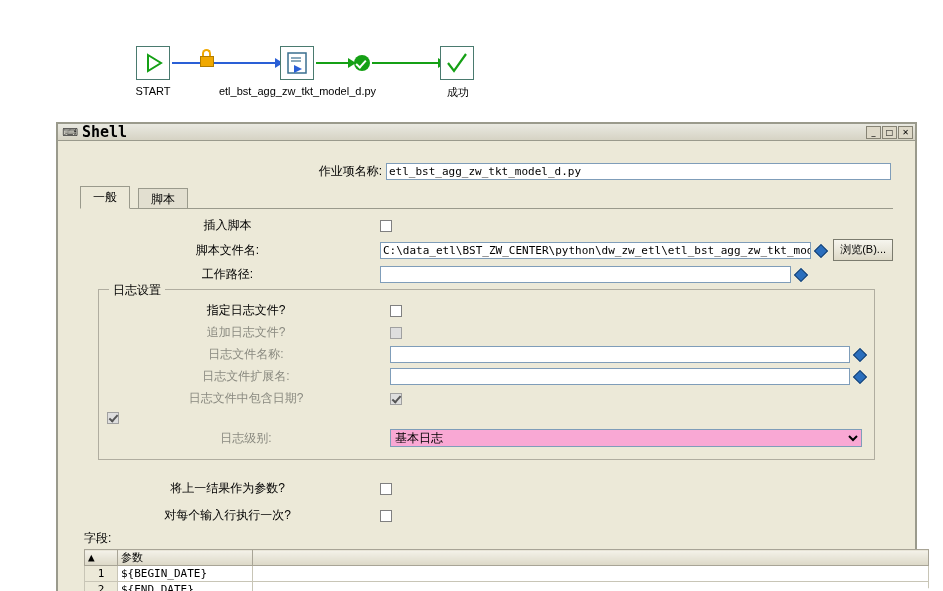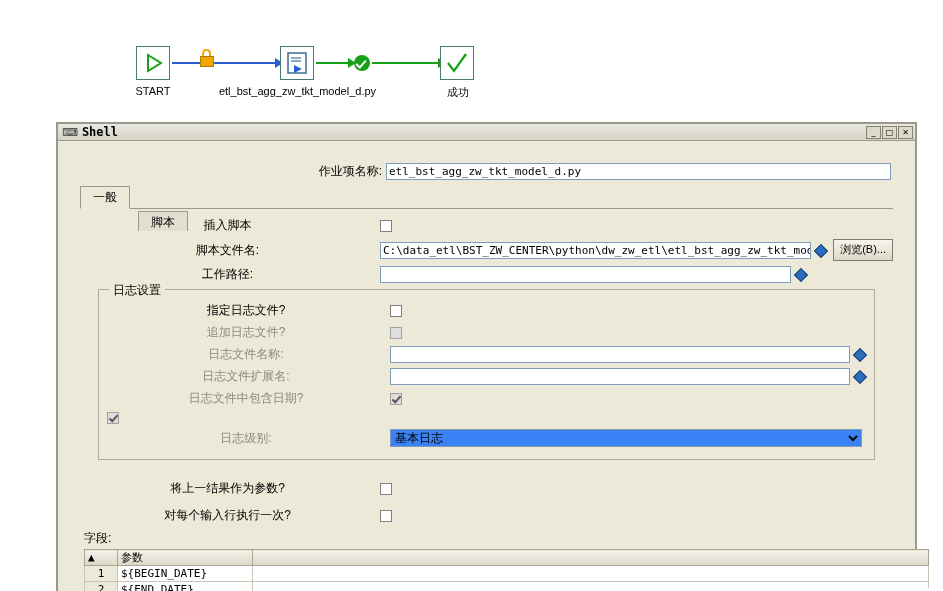--- a/index.html
+++ b/index.html
@@ -112,21 +112,21 @@
     box-sizing: border-box;
   }
   .title-icon {
     font-size: 11px;
     font-weight: bold;
     color: #333;
     margin: 0 4px 0 2px;
     font-family: "DejaVu Sans", sans-serif;
   }
   .title-text {
-    font-size: 12px;
+    font-size: 15px;
     font-weight: bold;
     color: #000;
     font-family: "DejaVu Sans Mono", monospace;
     flex: 1;
   }
   .title-btns { display: flex; gap: 1px; }
   .tbtn {
     width: 15px; height: 13px;
     border: 1px solid #868374;
     background: #ded9c8;
@@ -285,21 +285,21 @@
     color: #000;
   }
   .group .lbl { width: 278px; }
 
   .wide-input { flex: 1; }
 
   select.combo {
     height: 18px;
     font-size: 12px;
     border: 1px solid #7f9db9;
-    background: #3b82f6;
+    background: #f9a8d4;
     flex: 1;
     font-family: "Liberation Sans", sans-serif;
     color: #000;
   }
 
   
   .fields-label {
     font-size: 12px;
     margin: 6px 0 2px 4px;
     color: #000;
@@ -395,21 +395,21 @@
 
     <div class="win-body">
 
       <div class="jobrow">
         <span class="lbl">作业项名称:</span>
         <span class="txtbox">etl_bst_agg_zw_tkt_model_d.py</span>
       </div>
 
       <div class="tabstrip">
         <div class="tab active" style="left:0px;">一般</div>
-        <div class="tab" style="left:58px;margin-top:23px;">脚本</div>
+        <div class="tab" style="left:58px;">脚本</div>
       </div>
 
       <div class="panel">
 
         <div class="formrow">
           <span class="lbl">插入脚本</span>
           <span class="chk"></span>
         </div>
 
         <div class="formrow">

